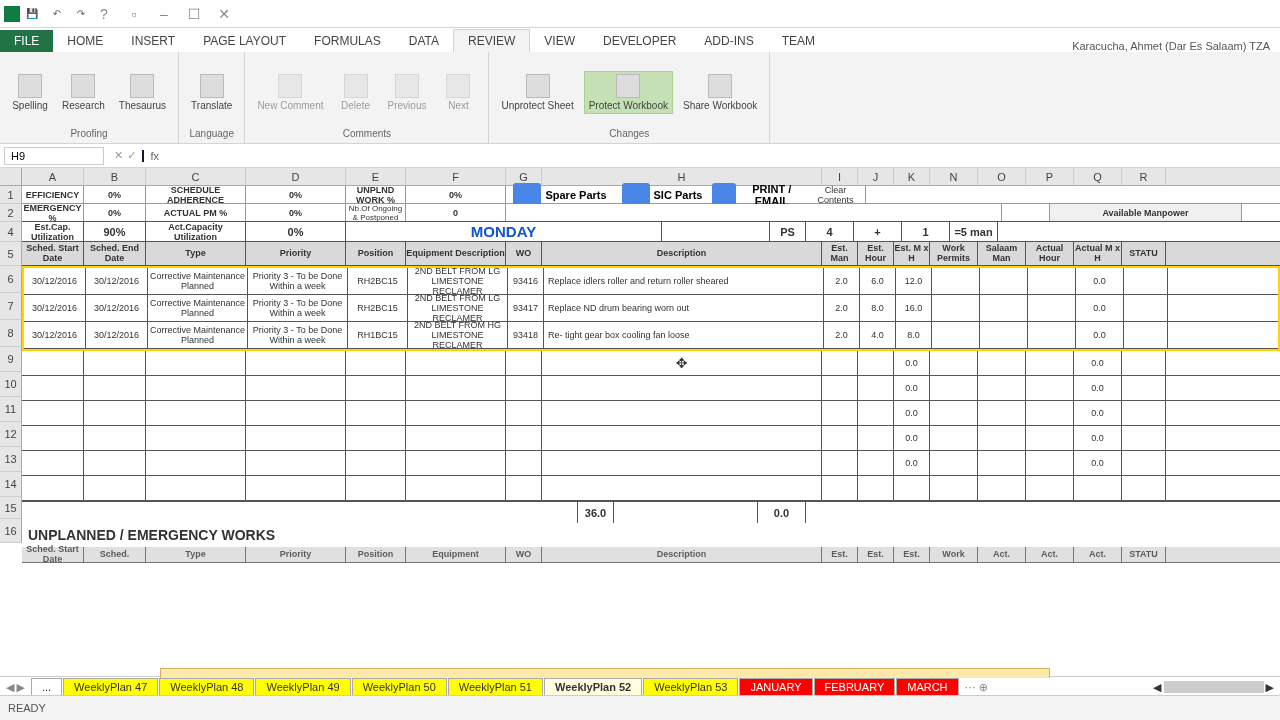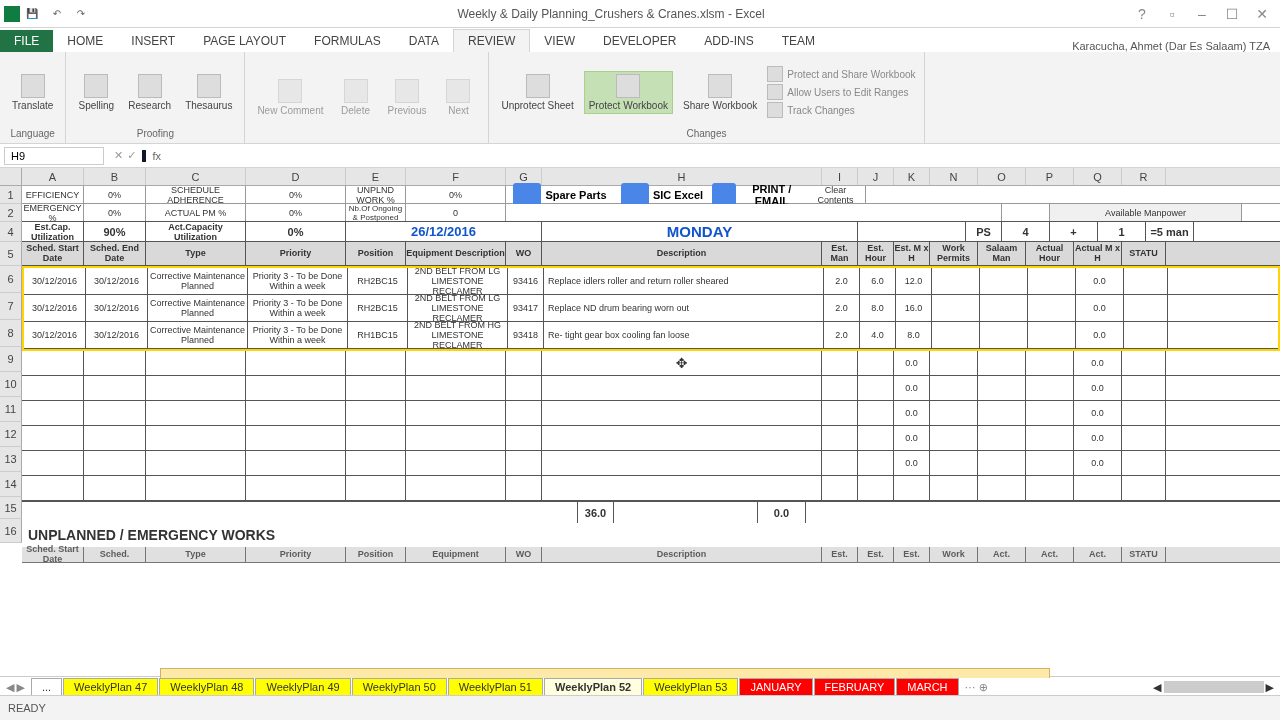--- a/index.html
+++ b/index.html
@@ -24,32 +24,32 @@
 .rbtn.big{min-width:44px}
 .rbtn.highlighted{background:#c5e0b4;border:1px solid #a9d08e}
 .rbtn-icon{width:24px;height:24px;background:#ddd;border:1px solid #bbb}
 .rbtn-icon.sm{width:16px;height:16px}
 .rbtn.disabled{opacity:.5}
 .sub-items{display:flex;flex-direction:column;gap:2px;font-size:10px;color:#888;align-items:flex-start}
 .si{display:flex;align-items:center;gap:4px}
 .formula-bar{height:24px;background:#fff;border-bottom:1px solid #d4d4d4;display:flex;align-items:center}
 .name-box{width:100px;border:1px solid #ccc;padding:2px 6px;font-size:11px;margin:0 4px}
 .fb-btns{display:flex;gap:4px;color:#999;padding:0 6px}
-.fx{color:#666;padding:0 6px;border-left:4px solid #0f172a}
+.fx{color:#666;padding:0 6px;border-left:2px solid #0f172a}
 .sheet{position:relative;overflow:hidden;height:510px}
 .col-headers{display:flex;height:18px;background:#e6e6e6;border-bottom:1px solid #aaa}
 .corner{width:22px;border-right:1px solid #aaa;background:#e6e6e6}
 .ch{border-right:1px solid #ccc;text-align:center;font-size:11px;color:#444;line-height:18px}
 .row-headers{position:absolute;left:0;top:18px;width:22px}
 .rh{height:26px;background:#e6e6e6;border-bottom:1px solid #ccc;border-right:1px solid #aaa;text-align:center;font-size:11px;color:#444;line-height:26px}
 .grid-area{position:absolute;left:22px;top:18px;right:0}
 .toprow{display:flex;height:18px;border-bottom:1px solid #999}
 .toprow2{display:flex;height:18px;border-bottom:1px solid #555}
 .cell{border-right:1px solid #999;font-size:9px;text-align:center;display:flex;align-items:center;justify-content:center;background:#fff;padding:0 2px}
-.cell.bold{font-weight:400}
+.cell.bold{font-weight:700}
 .navbtn{display:flex;align-items:center;gap:4px;font-size:11px;font-weight:700;color:#000}
 .navbtn .ico{width:28px;height:24px;background:#4a86e8;border-radius:3px}
 .headerrow{display:flex;height:24px;background:#d9d9d9;border-bottom:1px solid #555}
 .hc{border-right:1px solid #555;font-size:9px;font-weight:700;text-align:center;display:flex;align-items:center;justify-content:center;line-height:1.1}
 .daterow{display:flex;height:20px;border-bottom:1px solid #555;background:#fff}
 .dc{border-right:1px solid #555;font-size:11px;text-align:center;display:flex;align-items:center;justify-content:center;font-weight:700}
 .datarow{display:flex;height:27px;border-bottom:1px solid #555;background:#fff}
 .datarow .dc{font-size:9px;font-weight:400}
 .yellow-box{border:2.5px solid #ffd400}
 .totalrow{display:flex;height:22px;border-top:1px solid #555}
@@ -68,21 +68,20 @@
 </head>
 <body>
 
 <div class="titlebar">
   <div class="titlebar-left">
     <span class="excel-icon"></span>
     <span class="qat-btn">💾</span>
     <span class="qat-btn">↶</span>
     <span class="qat-btn">↷</span>
   </div>
-  <div class="titlebar-center">Weekly &amp; Daily Planning_Crushers &amp; Cranes.xlsm - Excel</div>
   <div class="titlebar-right">
     <span class="win-btn">?</span>
     <span class="win-btn">▫</span>
     <span class="win-btn">–</span>
     <span class="win-btn">☐</span>
     <span class="win-btn">✕</span>
   </div>
 </div>
 
 <div class="ribbon-tabs">
@@ -98,90 +97,77 @@
   <div class="tab">ADD-INS</div>
   <div class="tab">TEAM</div>
   <div class="account">Karacucha, Ahmet (Dar Es Salaam) TZA</div>
 </div>
 
 <div class="ribbon">
   <div class="rgroup">
     <div class="rgroup-content">
       <div class="rbtn big">
           <div class="rbtn-icon"></div>
-          <span>Translate</span>
-        </div>
-    </div>
-    <div class="rgroup-label">Language</div>
+          <span>Spelling</span>
+        </div>
+      <div class="rbtn big">
+          <div class="rbtn-icon"></div>
+          <span>Research</span>
+        </div>
+      <div class="rbtn big">
+          <div class="rbtn-icon"></div>
+          <span>Thesaurus</span>
+        </div>
+    </div>
+    <div class="rgroup-label">Proofing</div>
   </div>
   <div class="rgroup">
     <div class="rgroup-content">
       <div class="rbtn big">
           <div class="rbtn-icon"></div>
-          <span>Spelling</span>
-        </div>
-      <div class="rbtn big">
-          <div class="rbtn-icon"></div>
-          <span>Research</span>
-        </div>
-      <div class="rbtn big">
-          <div class="rbtn-icon"></div>
-          <span>Thesaurus</span>
-        </div>
-    </div>
-    <div class="rgroup-label">Proofing</div>
+          <span>Translate</span>
+        </div>
+    </div>
+    <div class="rgroup-label">Language</div>
   </div>
   <div class="rgroup">
     <div class="rgroup-content">
       <div class="rbtn big disabled">
           <div class="rbtn-icon"></div>
           <span>New Comment</span>
         </div>
       <div class="rbtn big disabled">
           <div class="rbtn-icon"></div>
           <span>Delete</span>
         </div>
       <div class="rbtn big disabled">
           <div class="rbtn-icon"></div>
           <span>Previous</span>
         </div>
       <div class="rbtn big disabled">
           <div class="rbtn-icon"></div>
           <span>Next</span>
         </div>
     </div>
+    <div class="rgroup-label">Comments</div>
   </div>
   <div class="rgroup">
     <div class="rgroup-content">
       <div class="rbtn big">
           <div class="rbtn-icon"></div>
           <span>Unprotect Sheet</span>
         </div>
       <div class="rbtn big highlighted">
           <div class="rbtn-icon"></div>
           <span>Protect Workbook</span>
         </div>
       <div class="rbtn big">
           <div class="rbtn-icon"></div>
           <span>Share Workbook</span>
         </div>
-      <div class="sub-items">
-        <div class="si disabled">
-            <span class="rbtn-icon sm"></span>
-            <span>Protect and Share Workbook</span>
-          </div>
-        <div class="si disabled">
-            <span class="rbtn-icon sm"></span>
-            <span>Allow Users to Edit Ranges</span>
-          </div>
-        <div class="si disabled">
-            <span class="rbtn-icon sm"></span>
-            <span>Track Changes</span>
-          </div>
-      </div>
     </div>
     <div class="rgroup-label">Changes</div>
   </div>
 </div>
 
 <div class="formula-bar">
   <input class="name-box" value="H9" style="">
   <div class="fb-btns">
       <span>✕</span>
       <span>✓</span>
@@ -240,21 +226,21 @@
       <div class="cell bold" style="width:100px">0%</div>
       <div class="cell" style="width:108px;border-right:none">
           <div class="navbtn">
             <span class="ico"></span>
             <span>Spare Parts</span>
           </div>
         </div>
       <div class="cell" style="width:96px;border-right:none">
           <div class="navbtn">
             <span class="ico"></span>
-            <span>SIC Excel</span>
+            <span>SIC Parts</span>
           </div>
         </div>
       <div class="cell" style="width:96px;border-right:none">
           <div class="navbtn">
             <span class="ico"></span>
             <span>PRINT / EMAIL</span>
           </div>
         </div>
       <div class="cell" style="width:60px">
           <span>Clear Contents</span>
@@ -270,21 +256,20 @@
       <div class="cell" style="width:496px;border-right:1px solid #999"></div>
       <div class="cell" style="width:48px"></div>
       <div class="cell bold" style="width:192px;background:#f0f0f0">Available Manpower</div>
     </div>
 
     <div class="daterow">
       <div class="dc" style="width:62px;font-size:9px">Est.Cap. Utilization</div>
       <div class="dc" style="width:62px">90%</div>
       <div class="dc" style="width:100px;font-size:9px">Act.Capacity Utilization</div>
       <div class="dc" style="width:100px">0%</div>
-      <div class="dc" style="width:196px;color:#1155cc;font-size:13px">26/12/2016</div>
       <div class="dc" style="width:316px;color:#1155cc;font-size:15px">MONDAY</div>
       <div class="dc" style="width:108px"></div>
       <div class="dc" style="width:36px">PS</div>
       <div class="dc" style="width:48px">4</div>
       <div class="dc" style="width:48px">+</div>
       <div class="dc" style="width:48px">1</div>
       <div class="dc" style="width:48px">=5 man</div>
     </div>
 
     <div class="headerrow">

